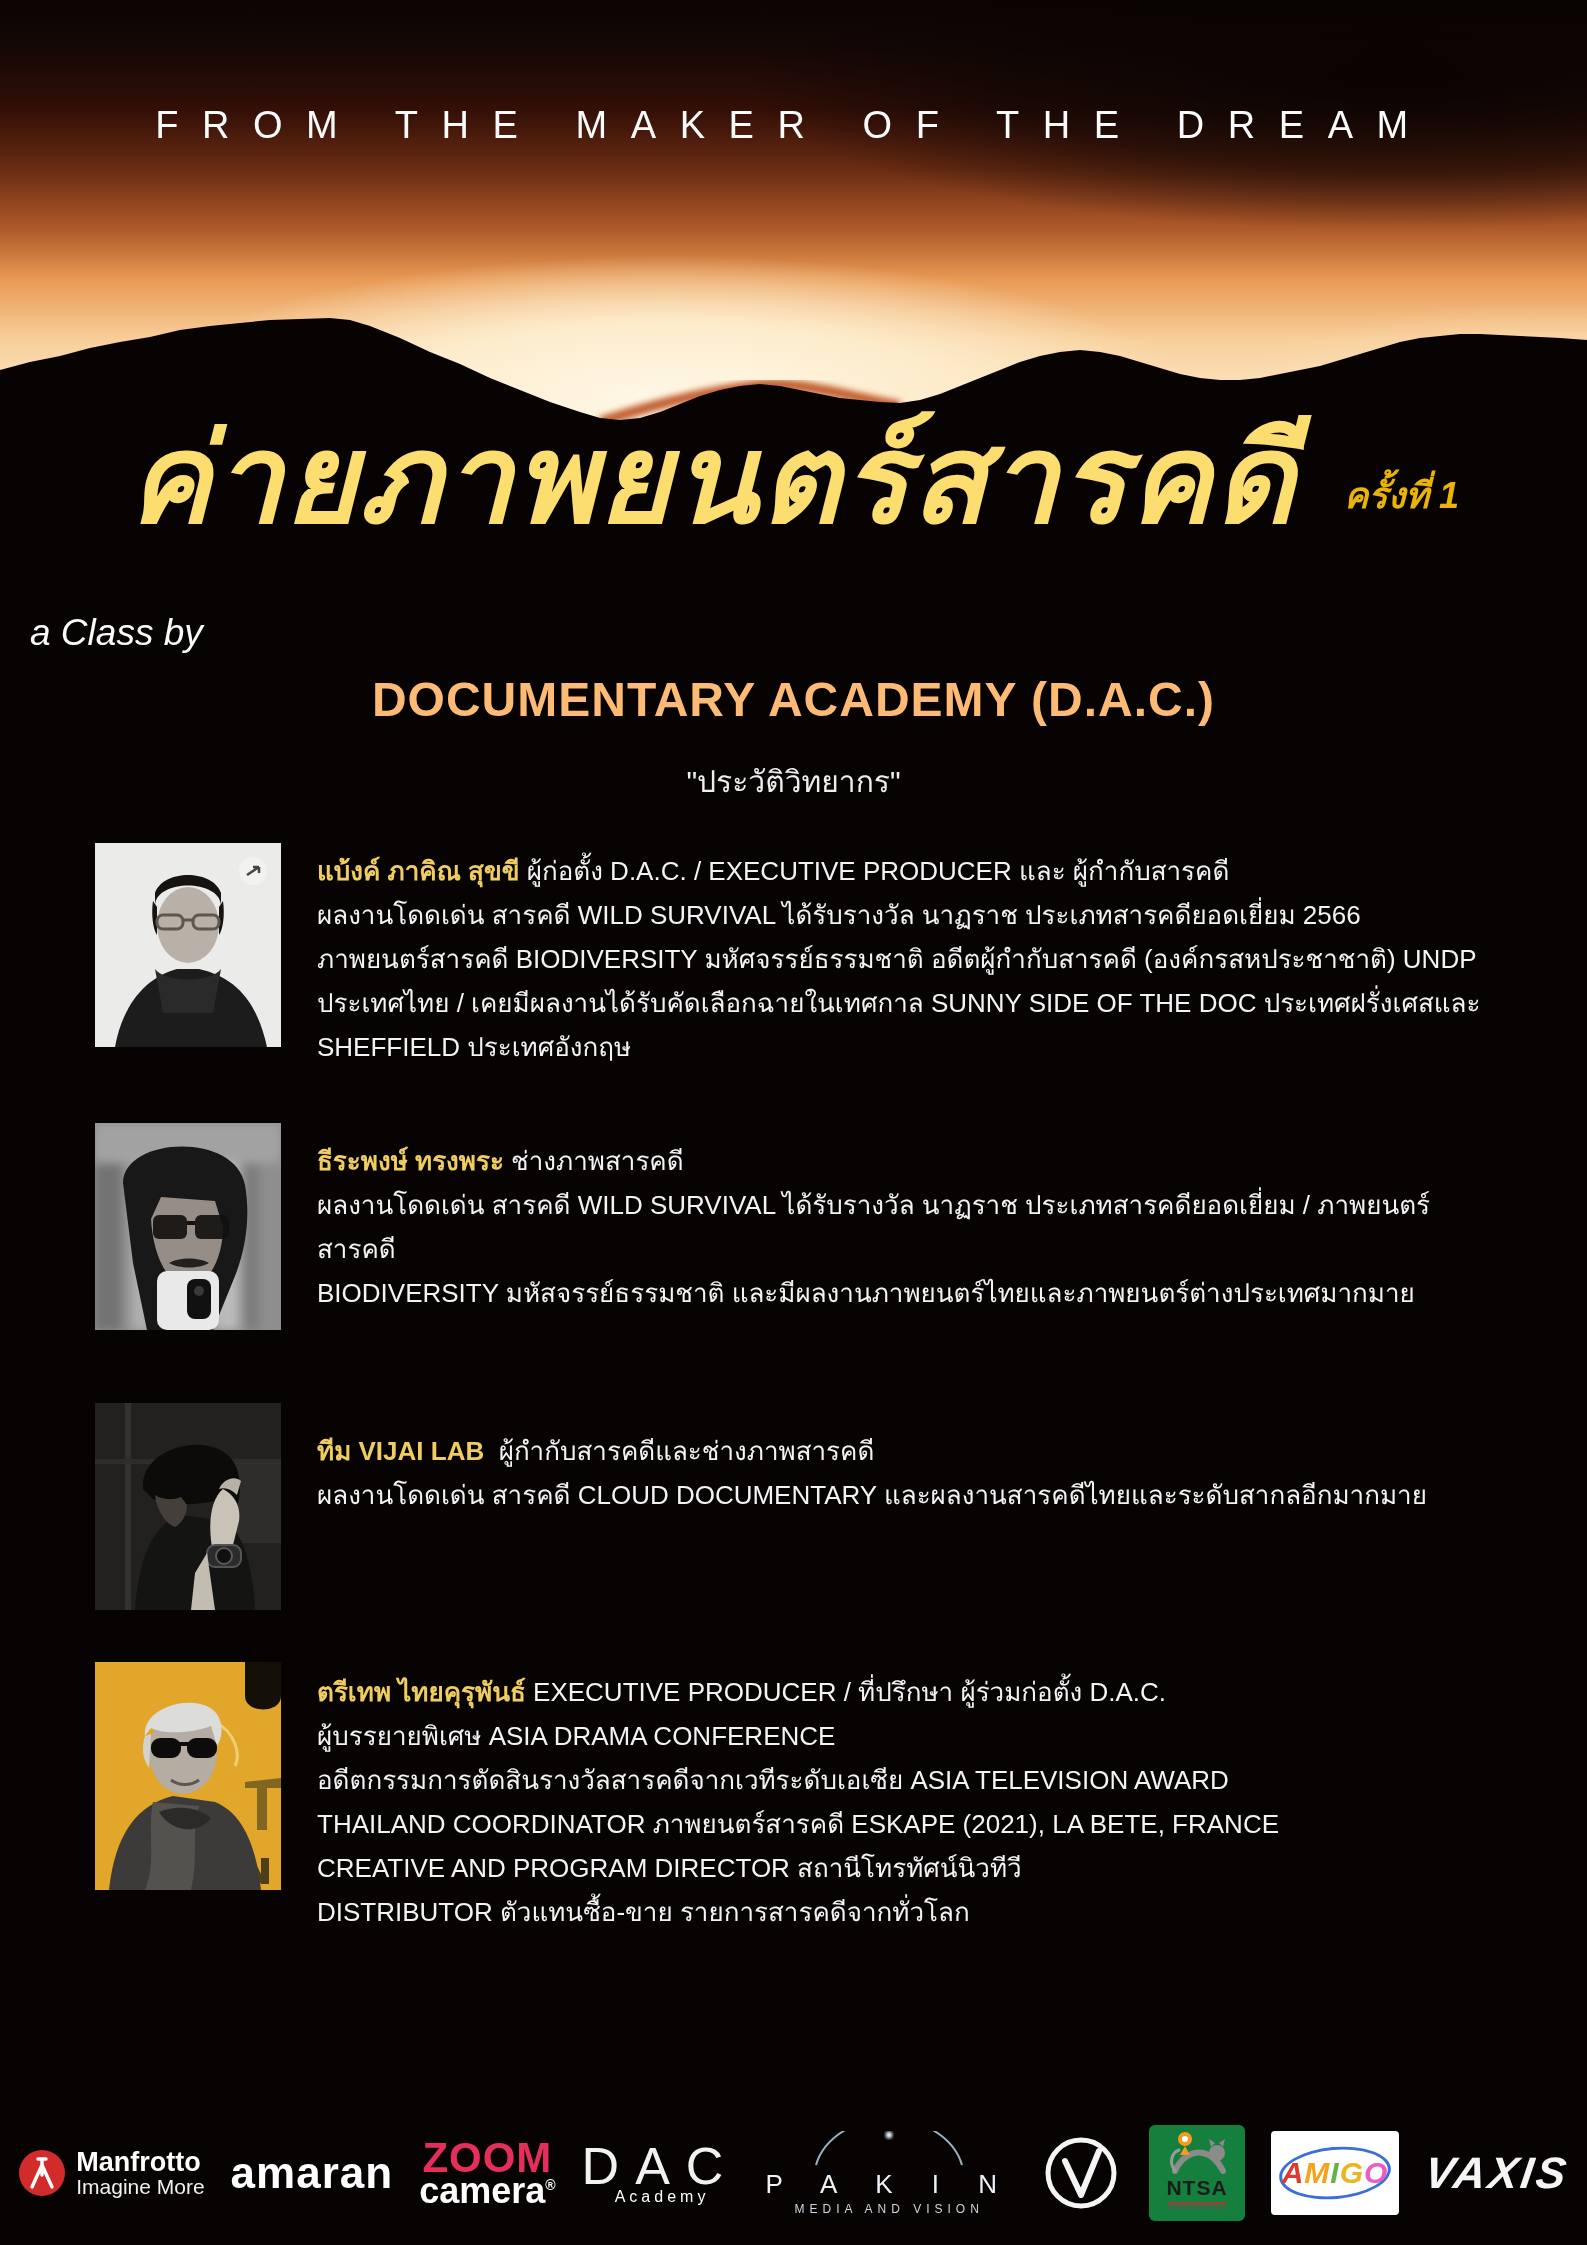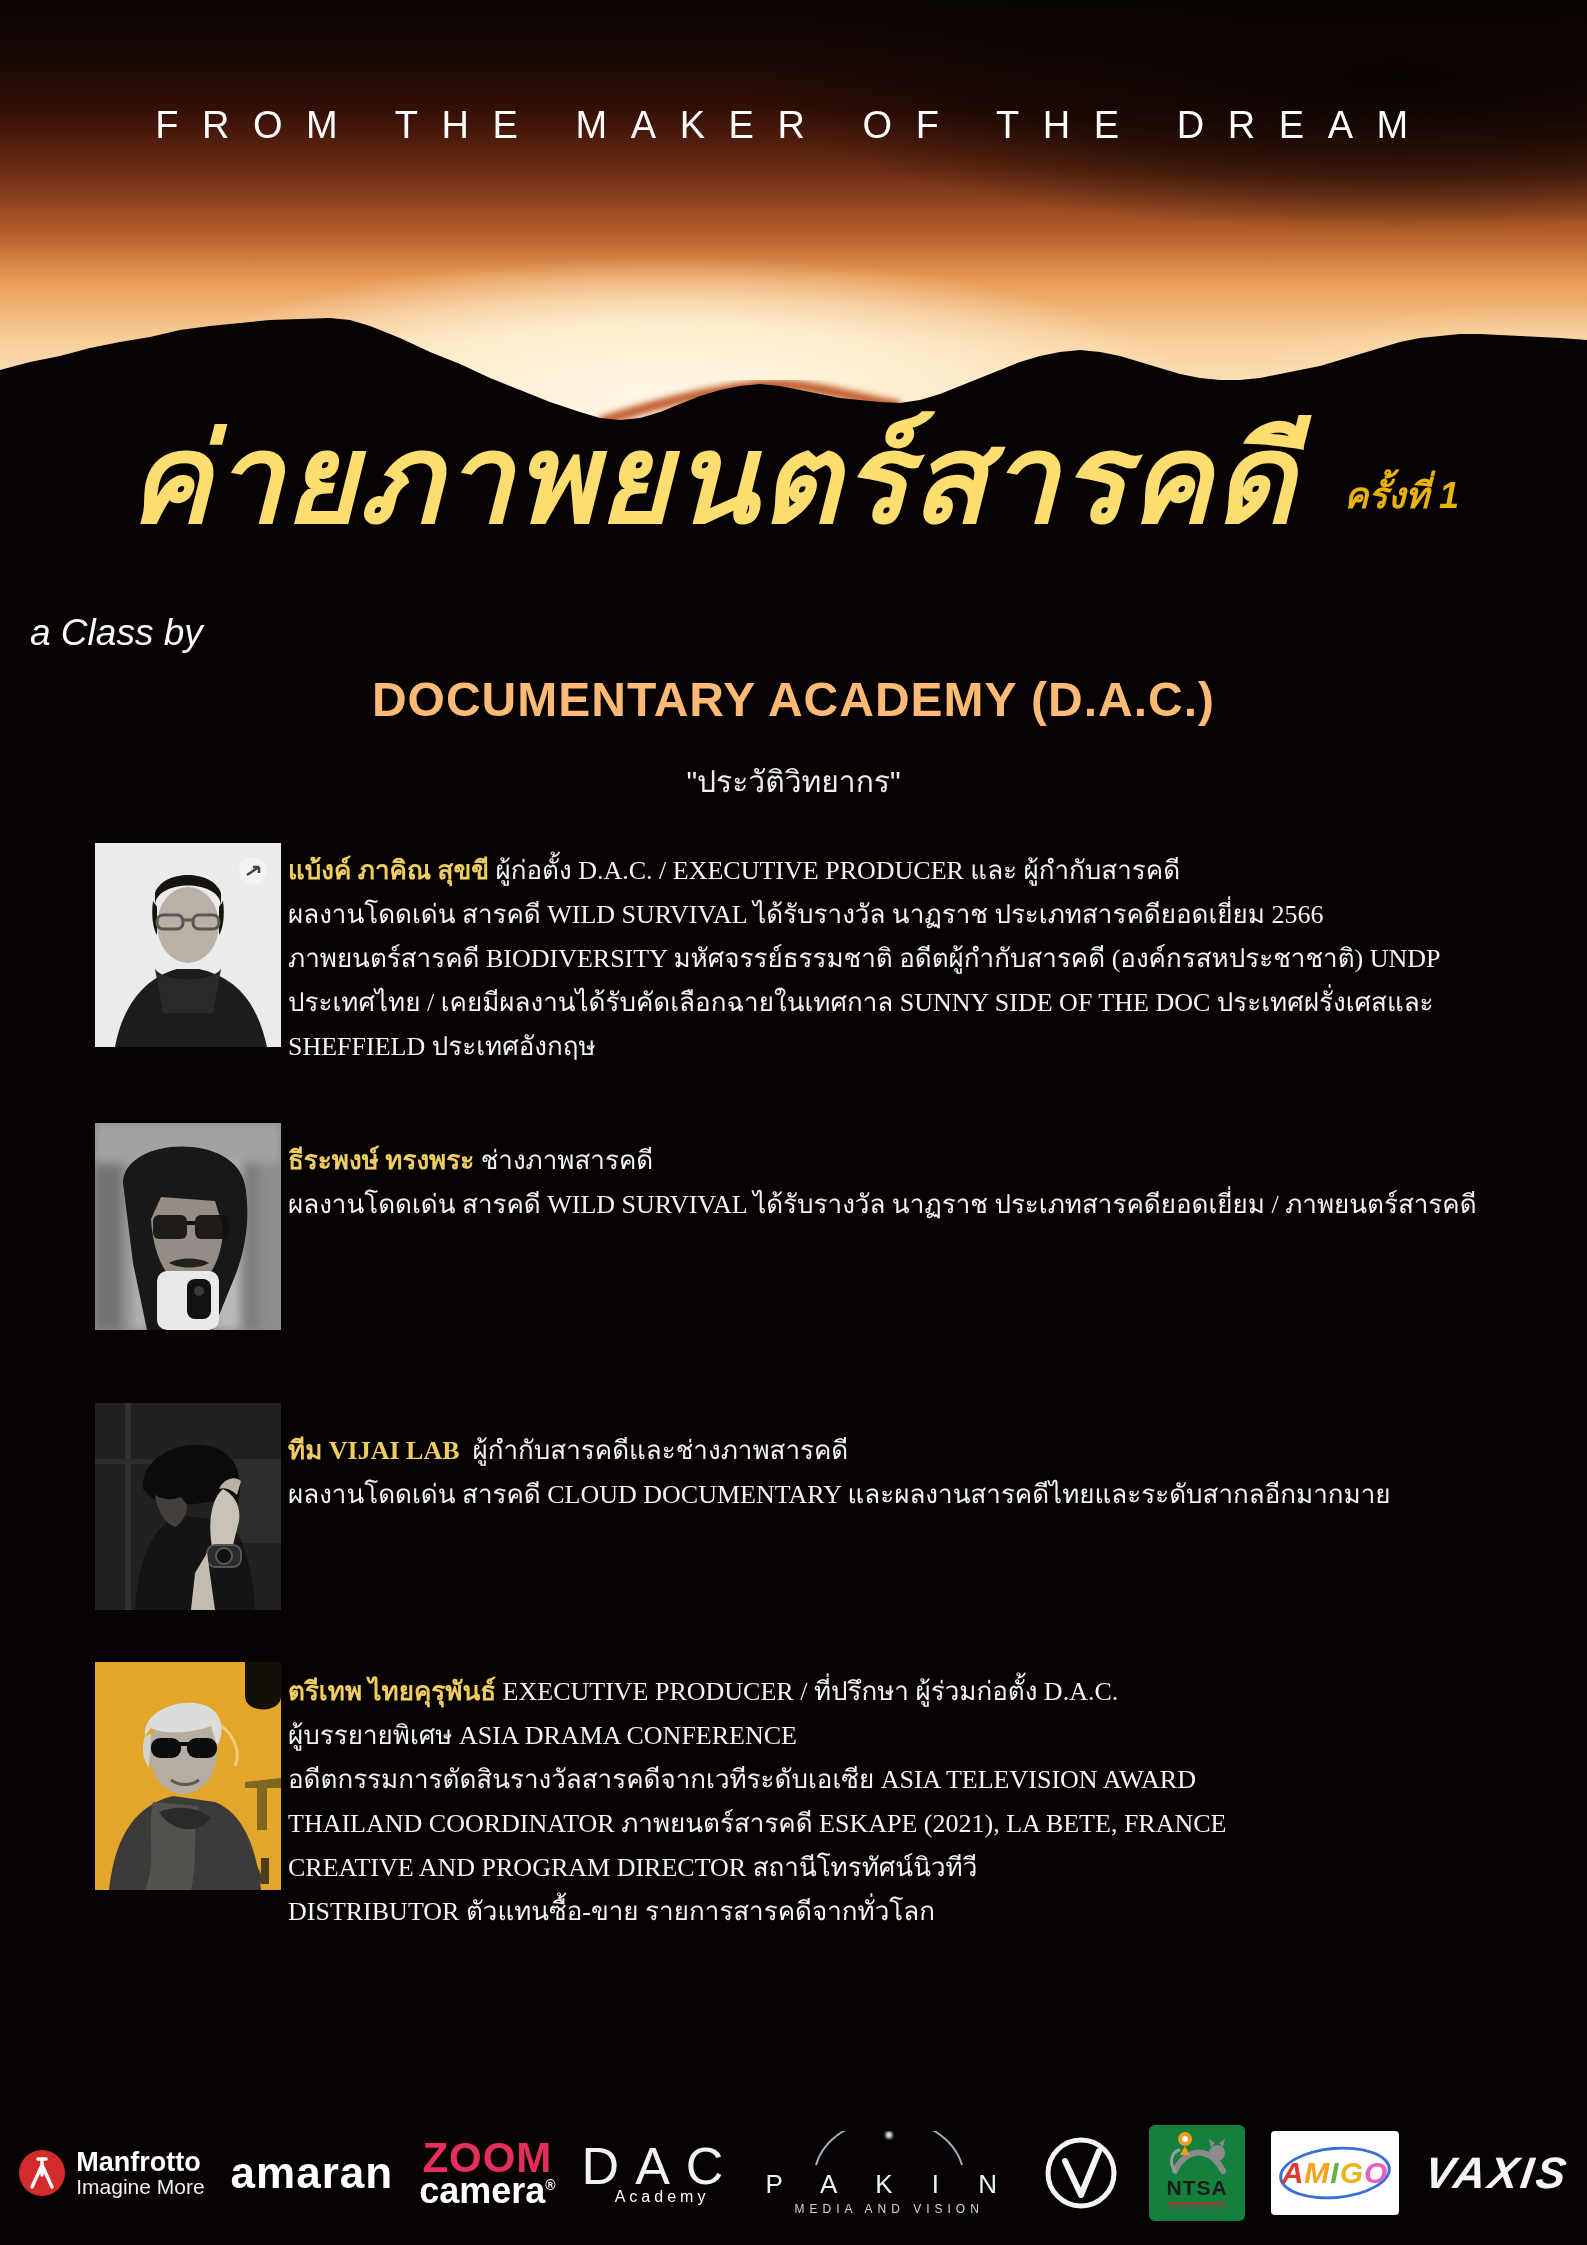--- a/index.html
+++ b/index.html
@@ -28,21 +28,21 @@
     font-size:124px;line-height:1.15;color:#fbdd70;font-weight:bold;font-style:italic;
     letter-spacing:2px;text-shadow:0 0 2px rgba(0,0,0,.6);
   }
   .edition{display:inline-block;font-size:36px;color:#eab308;font-weight:bold;font-style:italic;margin-left:48px;transform:translateY(-14px);}
   .subtitle{position:absolute;top:612px;left:0;width:100%;font-size:37px;font-style:italic;color:#fafafa;margin-left:30px;}
   .org{position:absolute;top:672px;left:0;width:100%;text-align:center;font-size:48px;font-weight:bold;letter-spacing:1px;color:#fdba74;}
   .section-heading{position:absolute;top:758px;left:0;width:100%;text-align:center;font-size:30px;color:#eeeeee;}
   
   .speaker{position:absolute;left:0;width:1587px;}
   .photo{position:absolute;left:95px;top:0;display:block;}
-  .stext{position:absolute;left:288px;top:4px;width:1190px;font-size:26px;line-height:44px;color:#f3f3f3;font-family:Liberation Serif, serif;}
+  .stext{position:absolute;left:317px;top:4px;width:1190px;font-size:26px;line-height:44px;color:#f3f3f3;}
   .sname{color:#efcd60;font-weight:bold;}
   .row1{top:843px;} .row2{top:1123px;} .row3{top:1403px;} .row4{top:1662px;}
   .row1 .stext{top:6px;} .row2 .stext{top:16px;} .row3 .stext{top:26px;} .row4 .stext{top:8px;}
   
   .logos{
     position:absolute;top:2118px;left:0;width:1587px;height:110px;
     display:flex;align-items:center;justify-content:center;gap:26px;
   }
   .logo{display:flex;align-items:center;justify-content:center;flex:none;}
   .manfrotto{gap:10px;}
@@ -144,20 +144,21 @@
       <rect x="100" y="92" width="34" height="24" rx="6" fill="#14110f" opacity="0.92"></rect>
       <line x1="92" y1="100" x2="100" y2="100" stroke="#14110f" stroke-width="4"></line>
       <path d="M74,140 C84,134 104,134 114,140 C104,146 84,146 74,140 Z" fill="#23201d"></path>
       <rect x="62" y="148" width="62" height="59" rx="10" fill="#e9e9e9"></rect>
       <rect x="92" y="156" width="24" height="40" rx="8" fill="#111"></rect>
       <circle cx="104" cy="168" r="5" fill="#3a3a3a"></circle>
     </svg>
     <div class="stext">
       <div><span class="sname">ธีระพงษ์ ทรงพระ</span> <span>ช่างภาพสารคดี</span></div>
       <div>ผลงานโดดเด่น สารคดี WILD SURVIVAL ได้รับรางวัล นาฏราช ประเภทสารคดียอดเยี่ยม / ภาพยนตร์สารคดี</div>
+      <div>BIODIVERSITY มหัสจรรย์ธรรมชาติ และมีผลงานภาพยนตร์ไทยและภาพยนตร์ต่างประเทศมากมาย</div>
     </div>
   </div>
 
   <div class="speaker row3">
     <svg class="photo" width="186" height="207" viewBox="0 0 186 207">
       <rect width="186" height="207" fill="#222120"></rect>
       <rect x="30" y="0" width="6" height="207" fill="#333231"></rect>
       <rect x="0" y="56" width="186" height="5" fill="#2e2d2c"></rect>
       <rect x="140" y="60" width="46" height="80" fill="#343331" opacity="0.7"></rect>
       <path d="M40,207 C44,150 60,120 86,112 L130,118 C150,130 158,170 160,207 Z" fill="#141413"></path>

